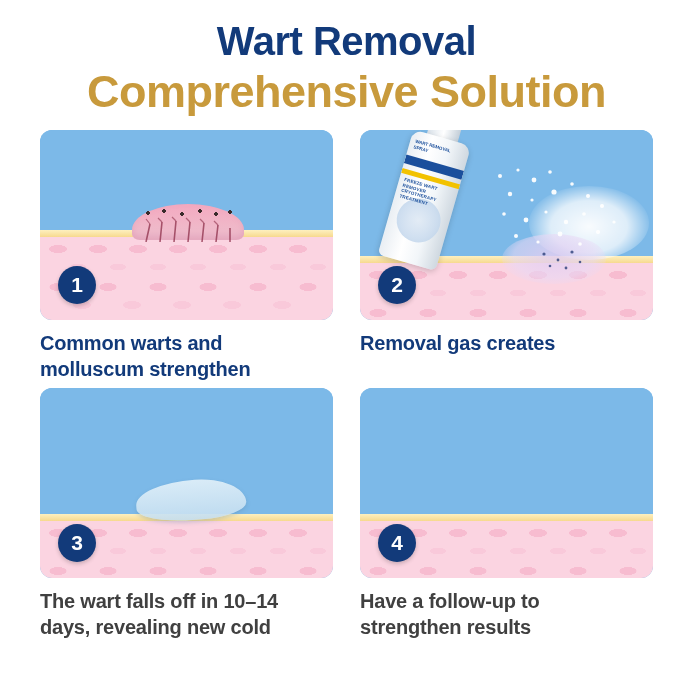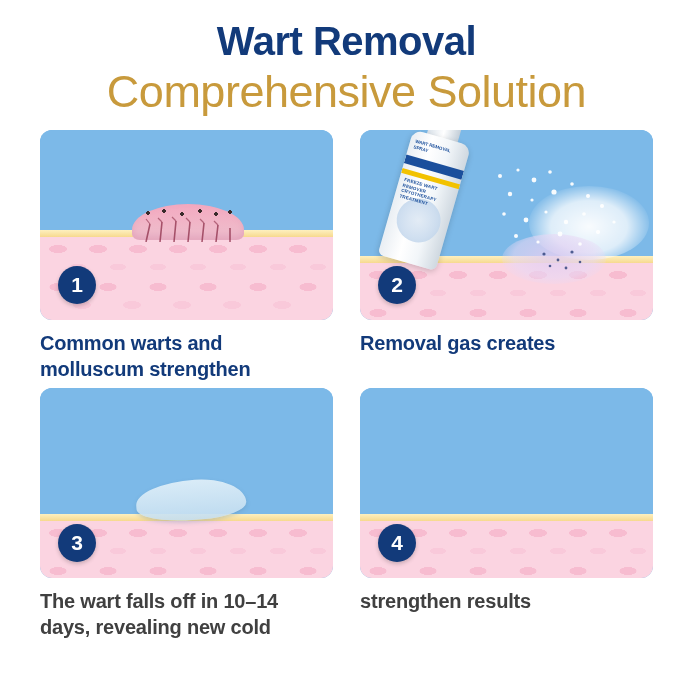--- a/index.html
+++ b/index.html
@@ -28,21 +28,21 @@
   }
   .title-line1 {
     font-size: 40px;
     font-weight: bold;
     color: #123a7a;
     letter-spacing: -0.5px;
     line-height: 46px;
   }
   .title-line2 {
     font-size: 45px;
-    font-weight: normal;
+    font-weight: bold;
     color: #c89a3c;
     letter-spacing: -0.5px;
     line-height: 52px;
     margin-top: 2px;
   }
 
   
   .grid {
     position: relative;
     margin: 12px 40px 0 40px;
@@ -396,18 +396,19 @@
     </div>
 
     <div class="cell">
       <div class="figure">
         <div class="sky tall"></div>
         <div class="epidermis low"></div>
         <div class="dermis low"></div>
         <div class="badge">4</div>
       </div>
       <div class="caption gold">
+        <div>Have a follow-up to</div>
         <div>strengthen results</div>
       </div>
     </div>
 
   </div>
 </div>
 
 </body></html>

